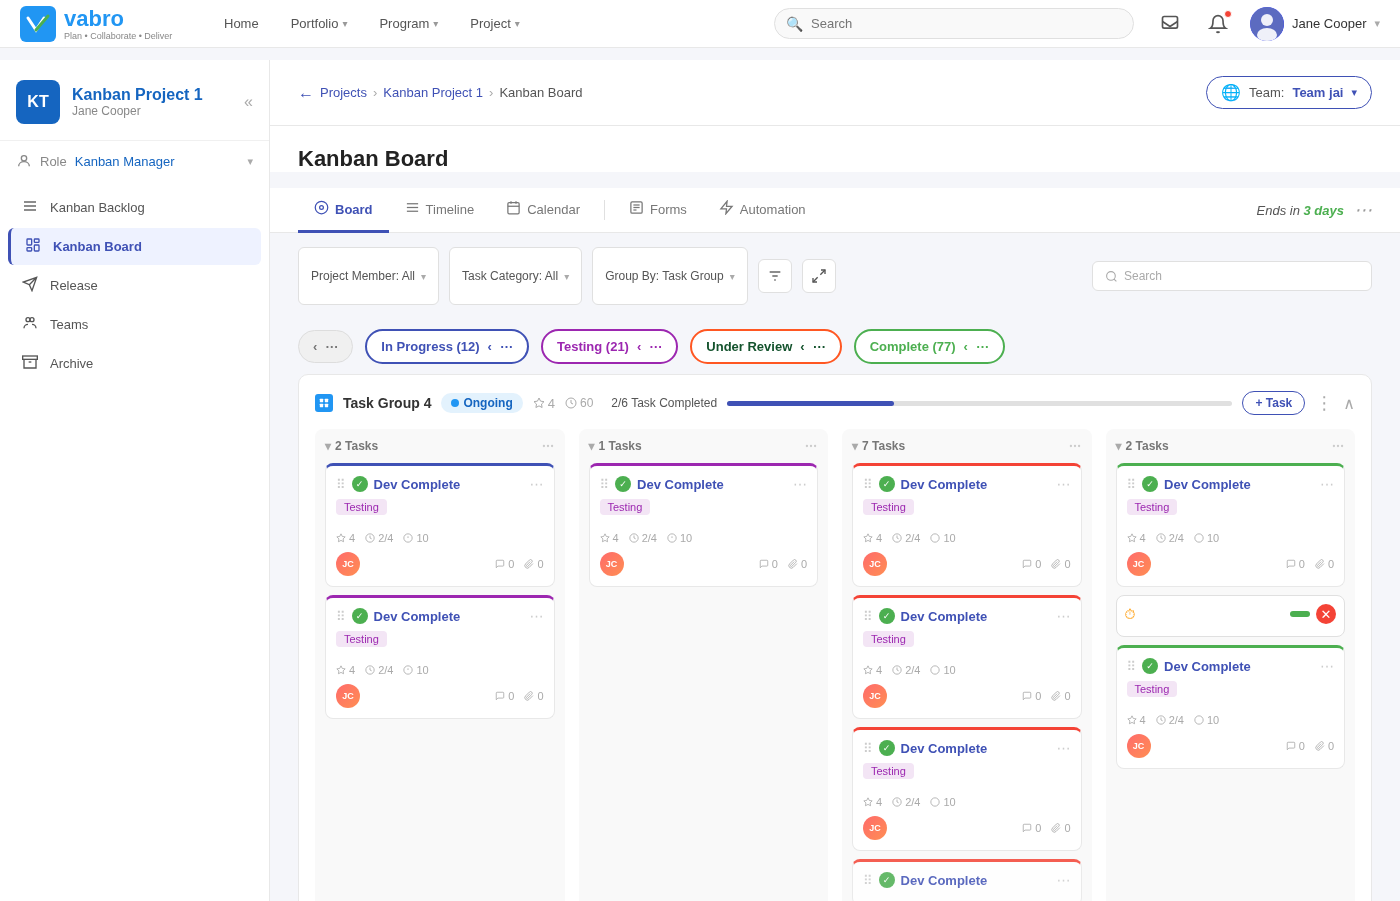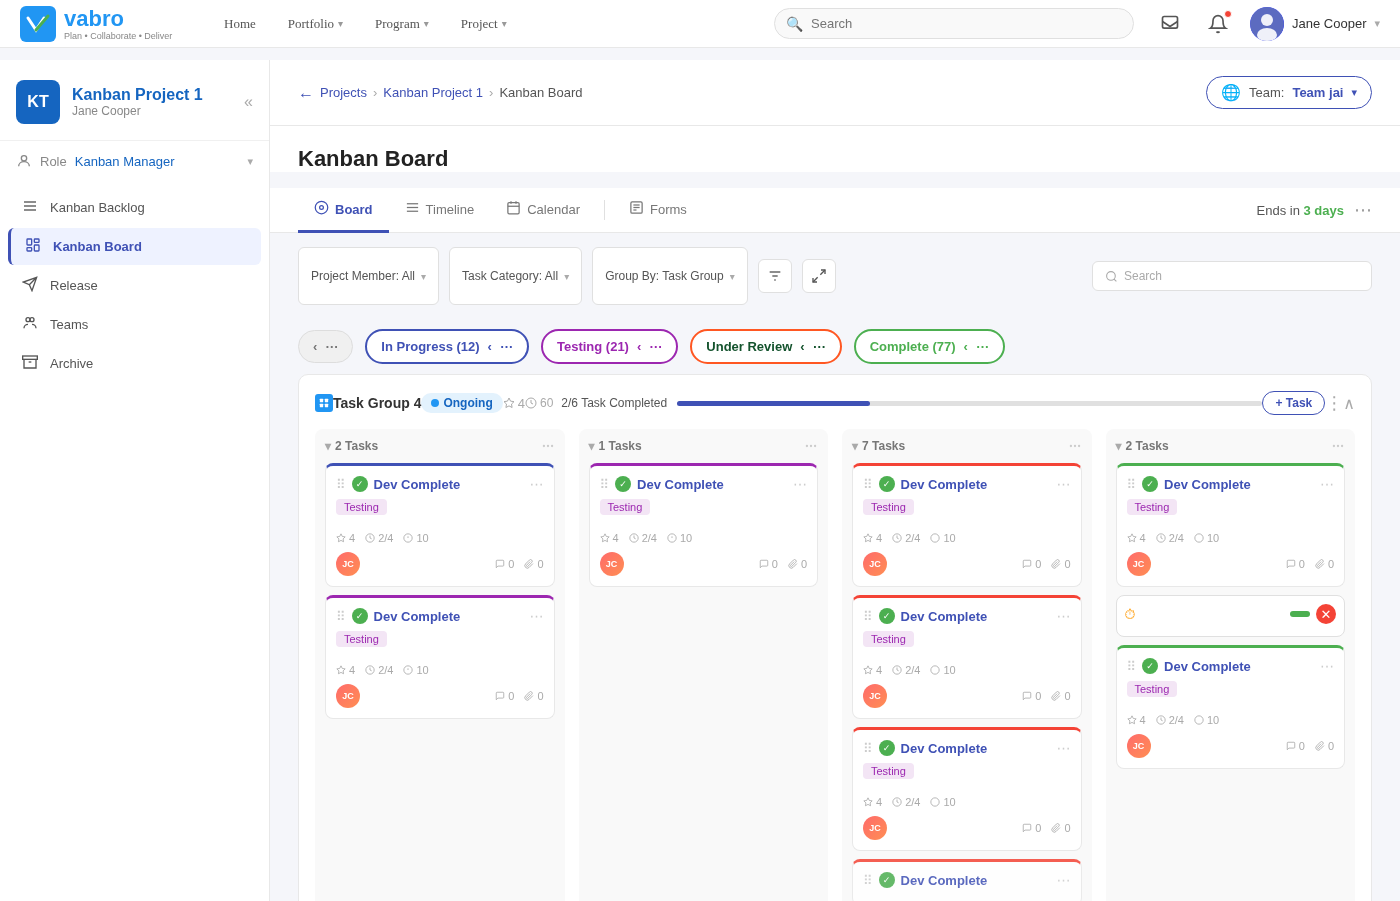--- a/index.html
+++ b/index.html
@@ -4,21 +4,21 @@
   <style>
     * { box-sizing: border-box; margin: 0; padding: 0; }
     body { font-family: -apple-system, BlinkMacSystemFont, 'Segoe UI', sans-serif; font-size: 13px; color: #333; background: #f5f6fa; overflow: hidden; }
 
     
     .top-nav { display: flex; align-items: center; background: #fff; border-bottom: 1px solid #e8e8e8; height: 48px; padding: 0 20px; position: fixed; top: 0; left: 0; right: 0; z-index: 100; }
     .logo { display: flex; align-items: center; margin-right: 30px; min-width: 160px; }
     .logo-icon { width: 36px; height: 36px; margin-right: 8px; }
     .logo-text { font-size: 22px; font-weight: 700; color: #2196F3; }
     .logo-sub { font-size: 9px; color: #888; display: block; line-height: 1; }
-    .nav-links { display: flex; align-items: center; gap: 4px; flex: 1; font-family: Liberation Serif, serif; }
+    .nav-links { display: flex; align-items: center; gap: 4px; flex: 1; }
     .nav-link { padding: 6px 14px; font-size: 13px; color: #555; cursor: pointer; border-radius: 4px; display: flex; align-items: center; gap: 4px; }
     .nav-link .chevron { font-size: 10px; color: #999; }
     .search-bar { flex: 1; max-width: 360px; margin: 0 20px; }
     .search-bar input { width: 100%; border: 1px solid #e0e0e0; border-radius: 20px; padding: 7px 16px 7px 36px; font-size: 13px; outline: none; background: #f9f9f9; }
     .search-wrapper { position: relative; }
     .search-wrapper .s-icon { position: absolute; left: 12px; top: 50%; transform: translateY(-50%); color: #aaa; font-size: 14px; }
     .nav-right { display: flex; align-items: center; gap: 16px; margin-left: auto; }
     .nav-icon-btn { width: 32px; height: 32px; display: flex; align-items: center; justify-content: center; cursor: pointer; color: #555; font-size: 16px; position: relative; }
     .notif-badge { position: absolute; top: 2px; right: 2px; width: 8px; height: 8px; background: #f44336; border-radius: 50%; border: 1px solid #fff; }
     .user-info { display: flex; align-items: center; gap: 8px; cursor: pointer; }
@@ -61,21 +61,21 @@
 
     
     .page-header { padding: 20px 28px 0; background: #fff; }
     .page-title { font-size: 22px; font-weight: 700; color: #222; margin-bottom: 16px; }
 
     
     .tabs-bar { display: flex; align-items: center; padding: 0 28px; background: #fff; border-bottom: 1px solid #e8e8e8; }
     .tab { display: flex; align-items: center; gap: 6px; padding: 12px 16px; font-size: 13px; cursor: pointer; color: #777; border-bottom: 3px solid transparent; margin-bottom: -1px; }
     .tab.active { color: #3F51B5; border-bottom-color: #3F51B5; font-weight: 600; }
     .tab-divider { width: 1px; height: 20px; background: #e0e0e0; margin: 0 8px; }
-    .tab-right { margin-left: auto; display: flex; align-items: center; gap: 10px; }
+    .tab-right { margin-left: auto; display: flex; align-items: center; gap: 10px; font-style: italic; }
     .ends-in { font-size: 13px; color: #555; }
     .ends-in span { color: #4CAF50; font-weight: 600; }
     .more-btn { cursor: pointer; color: #999; font-size: 18px; }
 
     
     .filters-bar { display: flex; align-items: center; gap: 10px; padding: 14px 28px; background: #f5f6fa; }
     .filter-select { display: flex; align-items: center; gap: 6px; background: #fff; border: 1px solid #e0e0e0; border-radius: 6px; padding: 21px 12px; cursor: pointer; font-size: 12px; color: #555; }
     .filter-select .arrow { font-size: 10px; color: #aaa; }
     .filter-icon-btn { background: #fff; border: 1px solid #e0e0e0; border-radius: 6px; width: 34px; height: 34px; display: flex; align-items: center; justify-content: center; cursor: pointer; color: #555; }
     .filter-search { display: flex; align-items: center; gap: 6px; background: #fff; border: 1px solid #e0e0e0; border-radius: 6px; padding: 7px 12px; font-size: 12px; color: #aaa; flex: 1; max-width: 280px; margin-left: auto; }
@@ -85,21 +85,21 @@
     .kanban-cols-header { display: flex; gap: 12px; margin-bottom: 10px; align-items: center; }
     .col-header { display: flex; align-items: center; gap: 8px; padding: 8px 14px; border-radius: 20px; font-size: 13px; font-weight: 600; cursor: pointer; }
     .col-header.grey { background: #f0f0f0; color: #777; border: 1.5px solid #ddd; }
     .col-header.blue { background: #fff; border: 2px solid #3F51B5; color: #3F51B5; }
     .col-header.purple { background: #fff; border: 2px solid #9C27B0; color: #9C27B0; }
     .col-header.pink { background: #fff; border: 2px solid #FF5722; color: #14532d; }
     .col-header.green { background: #fff; border: 2px solid #4CAF50; color: #4CAF50; }
 
     
     .task-group { background: #fff; border-radius: 10px; border: 1px solid #e8e8e8; padding: 16px; margin-bottom: 12px; }
-    .tg-header { display: flex; align-items: center; margin-bottom: 14px; flex-wrap: wrap; }
+    .tg-header { display: flex; align-items: center; gap: 10px; margin-bottom: 14px; flex-wrap: wrap; }
     .tg-title { font-size: 14px; font-weight: 600; color: #333; }
     .tg-badge { display: flex; align-items: center; gap: 4px; background: #E3F2FD; color: #1565C0; border-radius: 12px; padding: 3px 10px; font-size: 12px; font-weight: 600; }
     .tg-dot { width: 8px; height: 8px; border-radius: 50%; background: #2196F3; }
     .tg-star { color: #aaa; font-size: 13px; display: flex; align-items: center; gap: 3px; }
     .tg-time { color: #aaa; font-size: 12px; display: flex; align-items: center; gap: 3px; }
     .tg-progress-section { display: flex; align-items: center; gap: 10px; margin-left: 8px; flex: 1; }
     .tg-progress-text { font-size: 12px; color: #555; white-space: nowrap; }
     .tg-progress-bar { flex: 1; height: 5px; background: #e0e0e0; border-radius: 3px; min-width: 80px; }
     .tg-progress-fill { height: 100%; background: #3F51B5; border-radius: 3px; }
     .tg-add-btn { display: flex; align-items: center; gap: 4px; border: 1.5px solid #3F51B5; color: #3F51B5; border-radius: 16px; padding: 4px 12px; font-size: 12px; font-weight: 600; cursor: pointer; }
@@ -331,20 +331,28 @@
       <div class="tab">
         <span>
           <svg width="15" height="15" viewBox="0 0 24 24" fill="none" stroke="#777" stroke-width="2">
               <rect x="3" y="3" width="18" height="18" rx="2"></rect>
               <line x1="7" y1="8" x2="17" y2="8"></line>
               <line x1="7" y1="12" x2="17" y2="12"></line>
               <line x1="7" y1="16" x2="12" y2="16"></line>
             </svg>
         </span>
         <span>Forms</span>
+      </div>
+      <div class="tab">
+        <span>
+          <svg width="15" height="15" viewBox="0 0 24 24" fill="none" stroke="#777" stroke-width="2">
+              <polygon points="13 2 3 14 12 14 11 22 21 10 12 10 13 2"></polygon>
+            </svg>
+        </span>
+        <span>Automation</span>
       </div>
       <div class="tab-right">
         <span class="ends-in">Ends in <span>3 days</span></span>
         <span class="more-btn">⋯</span>
       </div>
     </div>
 
     <div class="filters-bar">
       <div class="filter-select">
         <span>Project Member: All</span>

